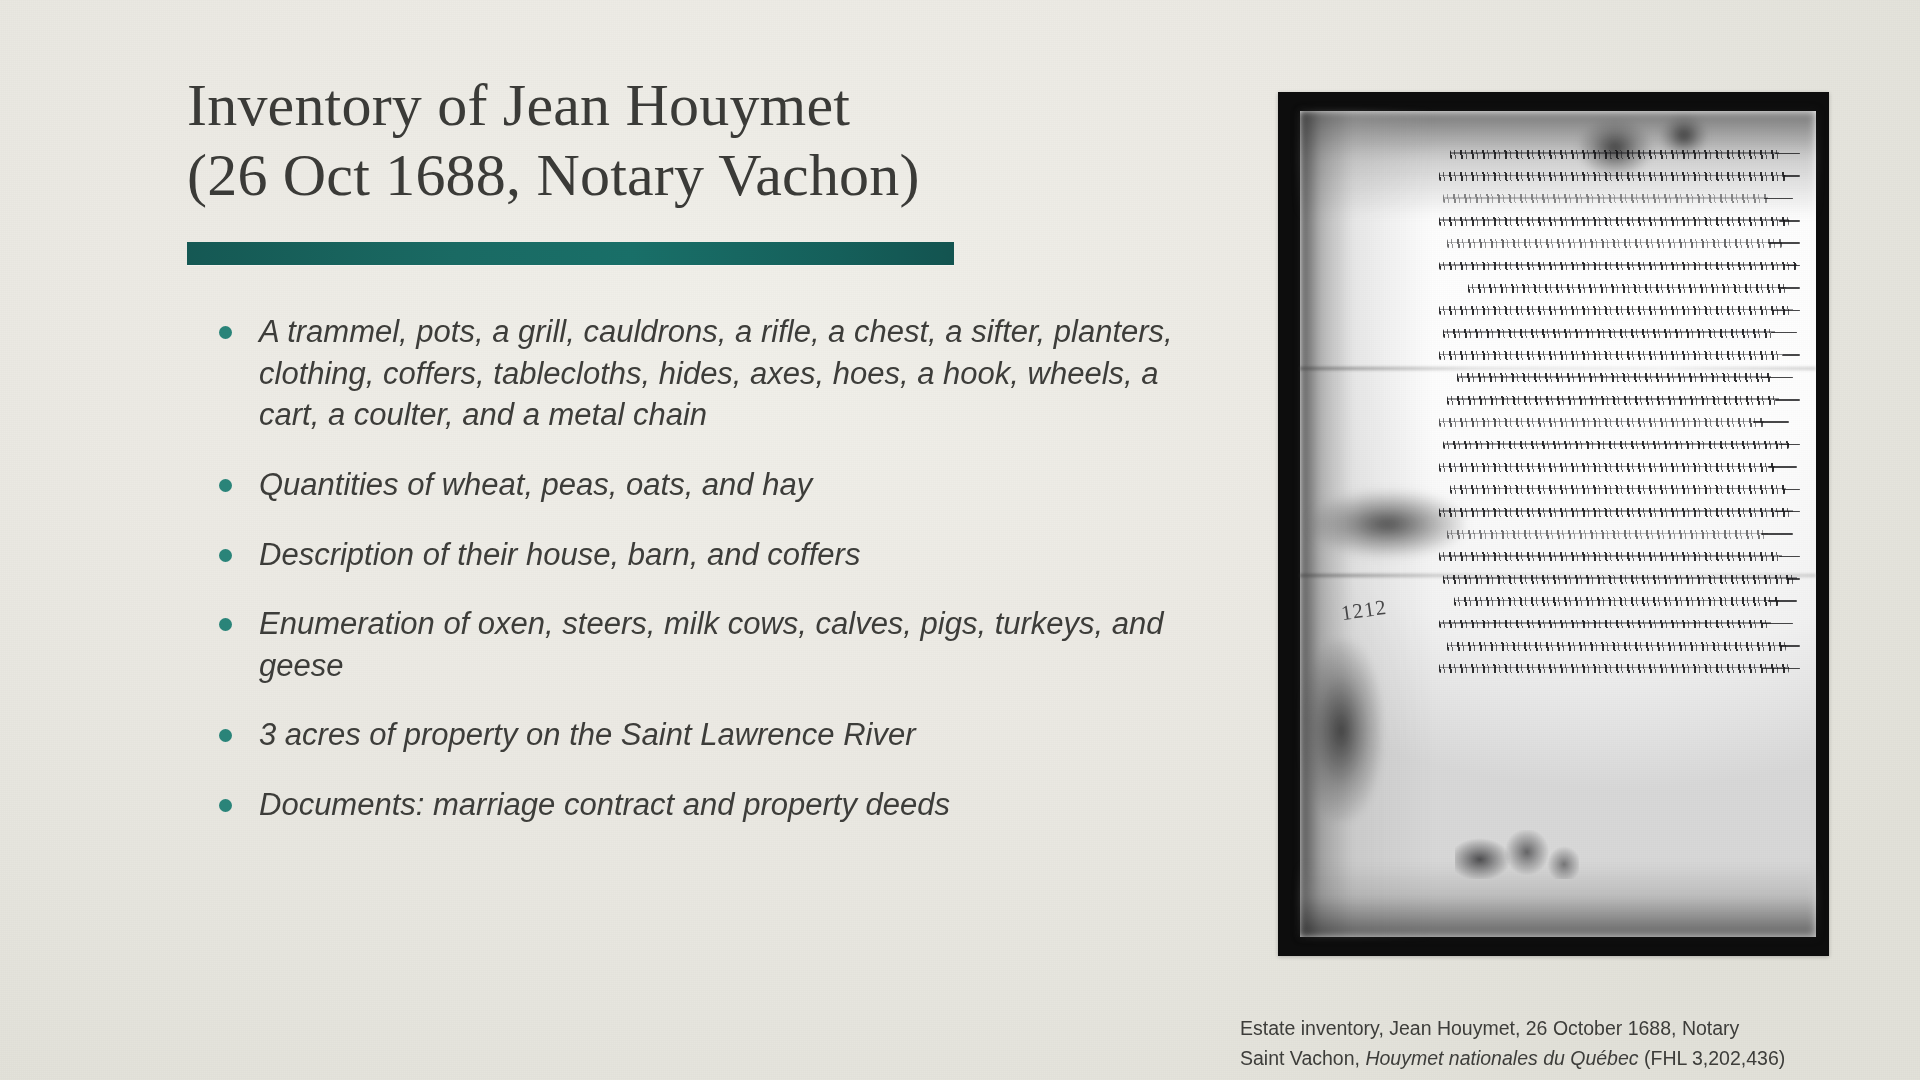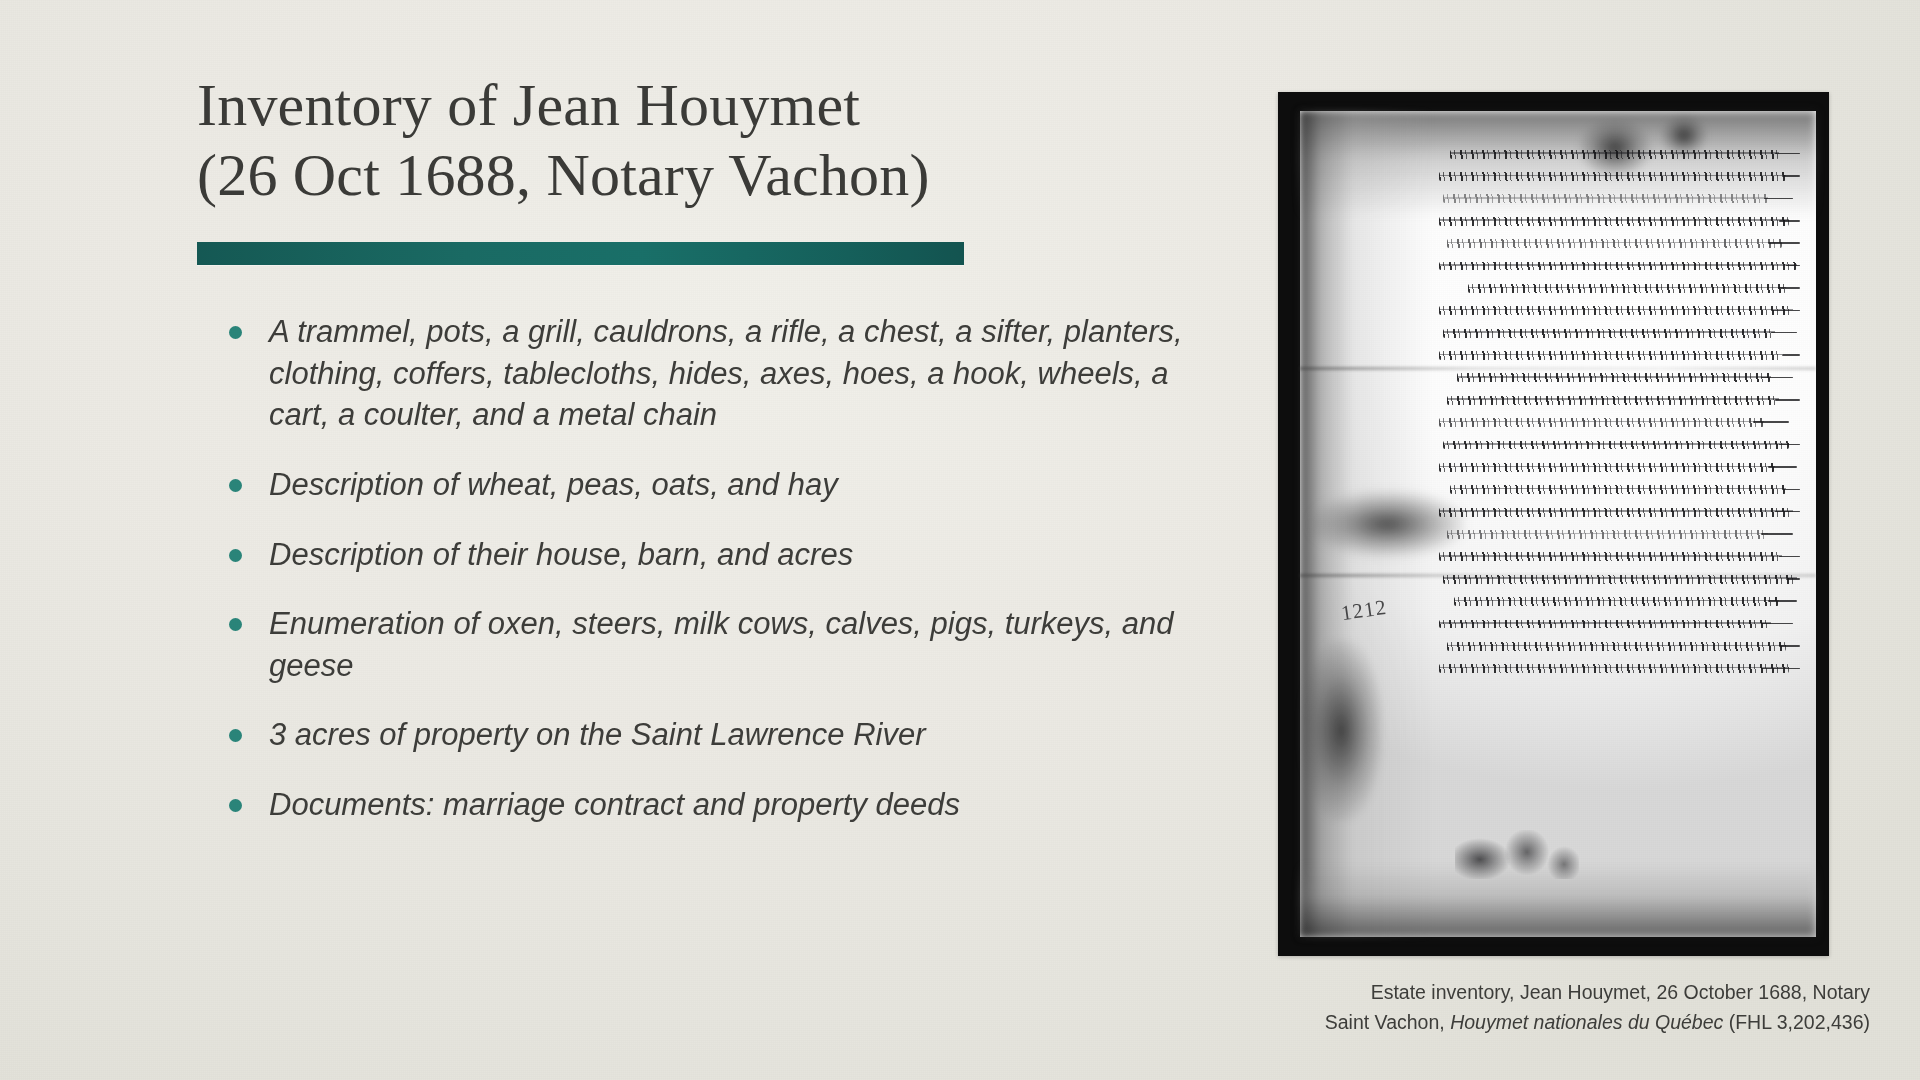--- a/index.html
+++ b/index.html
@@ -34,21 +34,21 @@
     background:
       repeating-linear-gradient(0deg, rgba(255,255,255,0.035) 0px, rgba(255,255,255,0.035) 1px, rgba(0,0,0,0.012) 1px, rgba(0,0,0,0.012) 2px),
       repeating-linear-gradient(90deg, rgba(255,255,255,0.03) 0px, rgba(255,255,255,0.03) 1px, rgba(0,0,0,0.01) 1px, rgba(0,0,0,0.01) 2px);
     opacity: 0.55;
     mix-blend-mode: multiply;
   }
 
   
   #left-column {
     position: absolute;
-    left: 197px;
+    left: 187px;
     top: 70px;
     width: 1000px;
   }
 
   #slide-title {
     font-family: "Liberation Serif", "DejaVu Serif", serif;
     font-size: 60px;
     line-height: 1.17;
     color: #3b3b38;
     font-weight: 400;
@@ -257,23 +257,23 @@
     background:
       radial-gradient(ellipse 40% 70% at 20% 60%, rgba(25,25,28,0.72) 0%, rgba(255,255,255,0) 62%),
       radial-gradient(ellipse 30% 80% at 58% 45%, rgba(25,25,28,0.6) 0%, rgba(255,255,255,0) 60%),
       radial-gradient(ellipse 22% 60% at 88% 70%, rgba(25,25,28,0.5) 0%, rgba(255,255,255,0) 62%);
     filter: blur(0.4px);
   }
 
   #figure-caption {
     position: absolute;
     left: 1240px;
-    top: 978px;
+    top: 1014px;
     width: 630px;
-    text-align: right;
+    text-align: left;
     font-size: 19.5px;
     line-height: 1.52;
     color: #3d3d3a;
     font-family: "Liberation Sans", sans-serif;
   }
 
   #figure-caption em {
     font-style: italic;
   }
 </style>
@@ -291,26 +291,26 @@
 
     <ul id="bullet-list">
 
       <li class="bullet-item">
         <span class="bullet-dot"></span>
         <span>A trammel, pots, a grill, cauldrons, a rifle, a chest, a sifter, planters, clothing, coffers, tablecloths, hides, axes, hoes, a hook, wheels, a cart, a coulter, and a metal chain</span>
       </li>
 
       <li class="bullet-item">
         <span class="bullet-dot"></span>
-        <span>Description of wheat, peas, oats, and hay</span>
-      </li>
-
-      <li class="bullet-item">
-        <span class="bullet-dot"></span>
-        <span>Description of their house, barn, and acres</span>
+        <span>Quantities of wheat, peas, oats, and hay</span>
+      </li>
+
+      <li class="bullet-item">
+        <span class="bullet-dot"></span>
+        <span>Description of their house, barn, and coffers</span>
       </li>
 
       <li class="bullet-item">
         <span class="bullet-dot"></span>
         <span>Enumeration of oxen, steers, milk cows, calves, pigs, turkeys, and geese</span>
       </li>
 
       <li class="bullet-item">
         <span class="bullet-dot"></span>
         <span>3 acres of property on the Saint Lawrence River</span>

